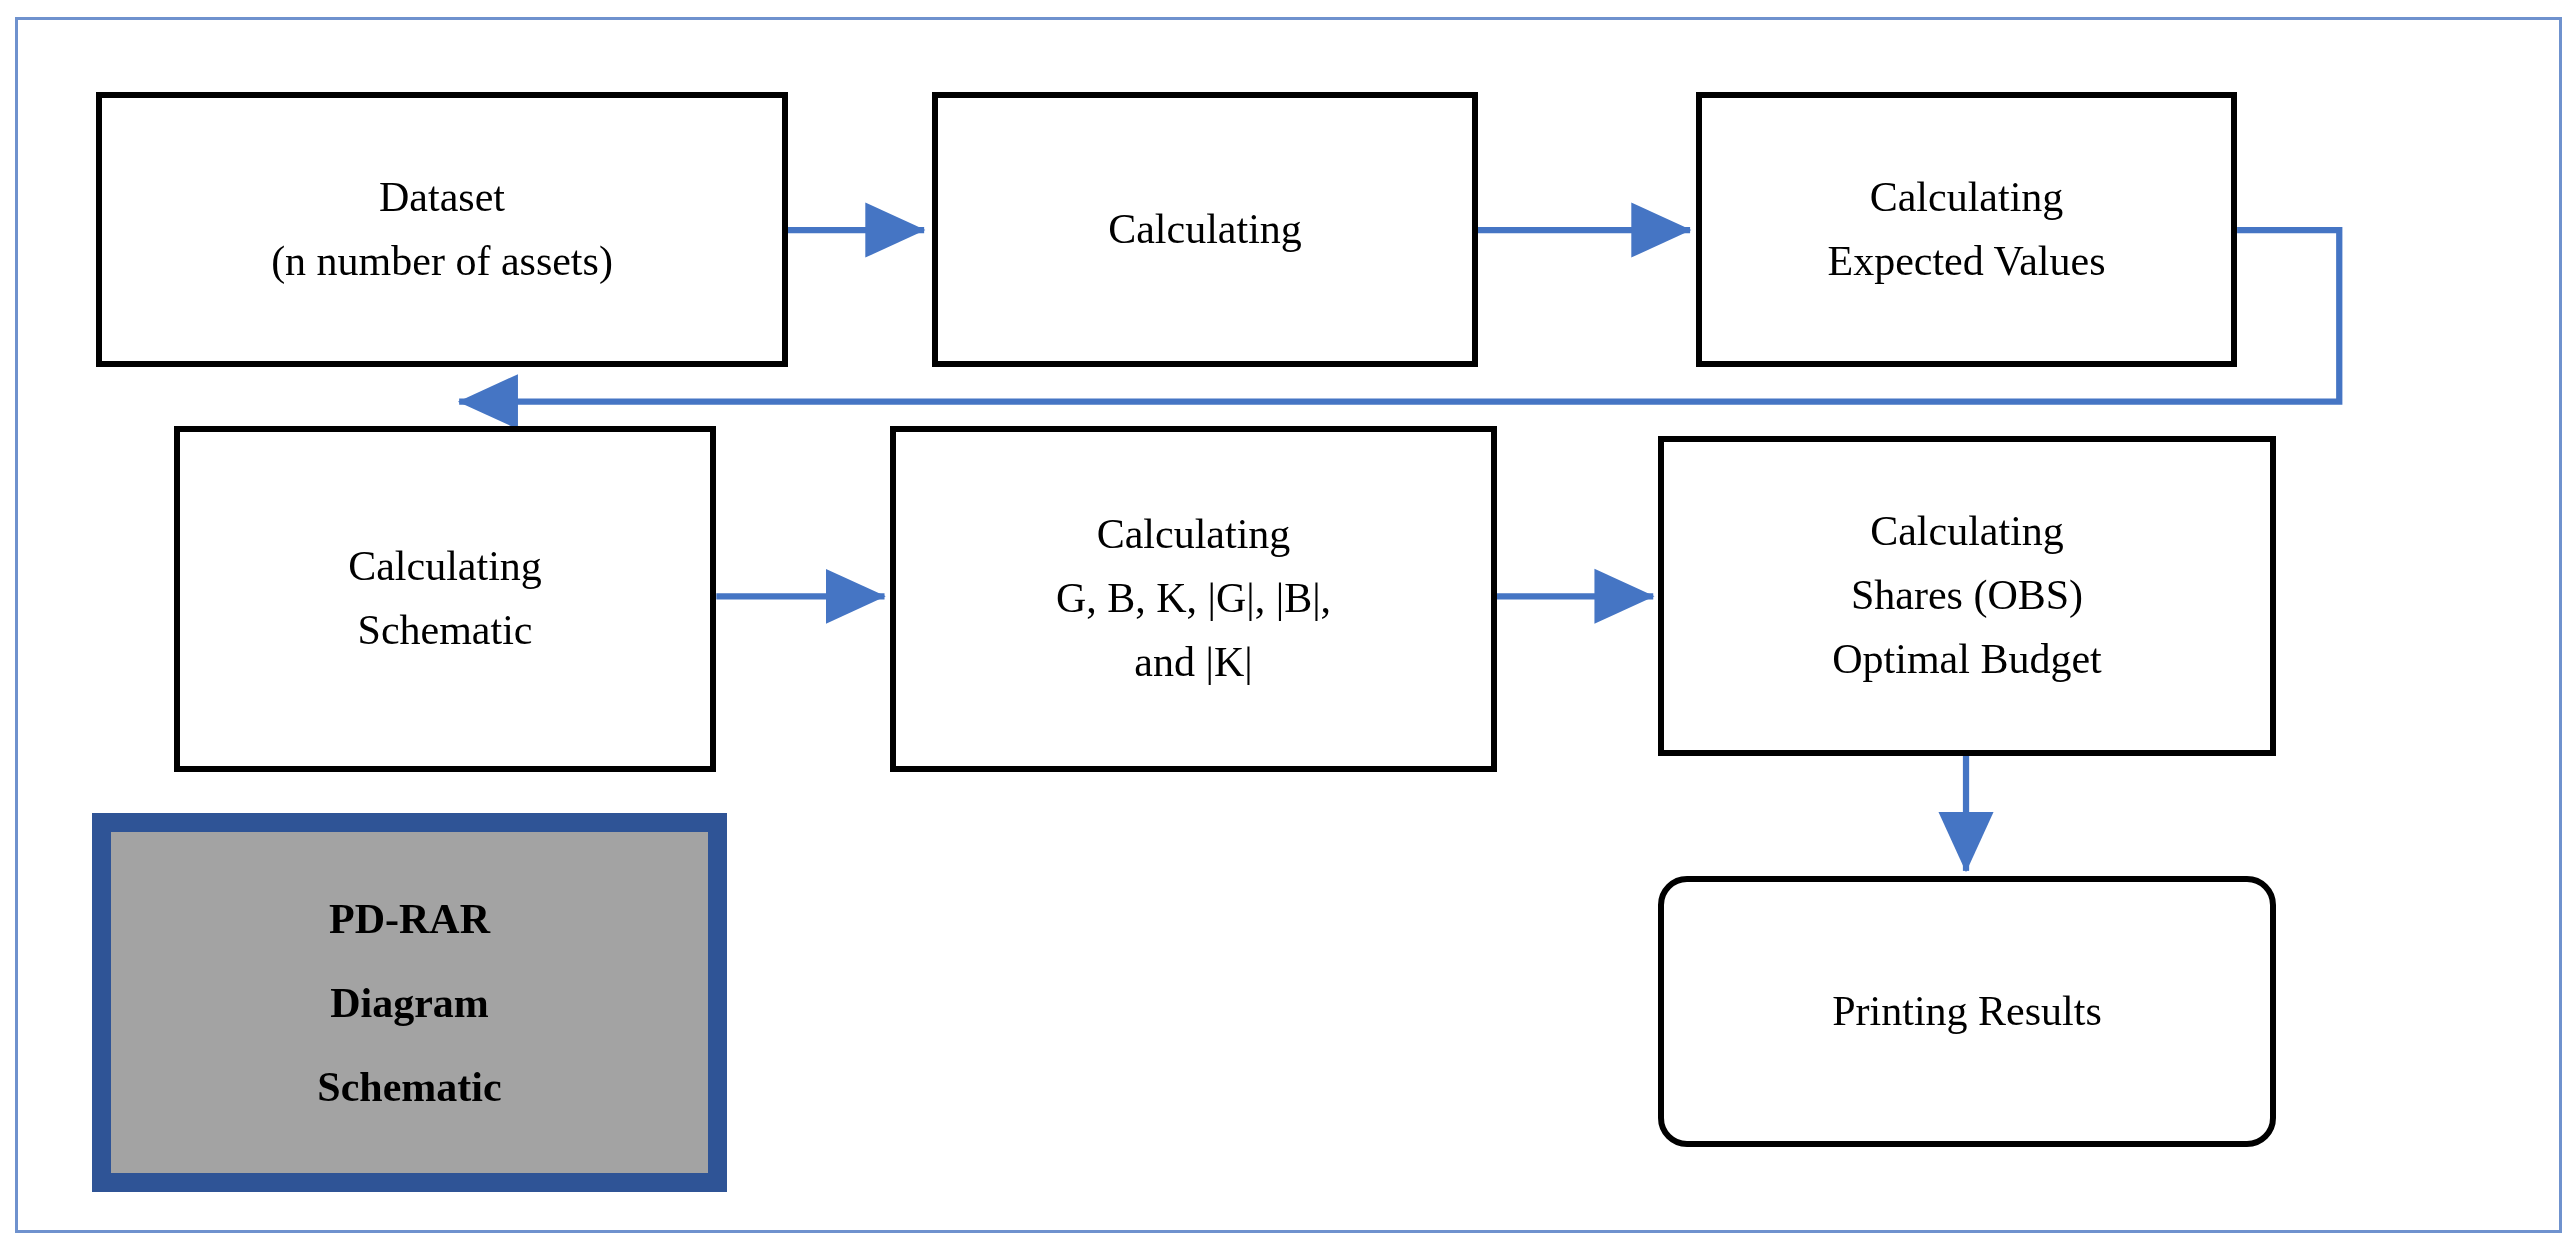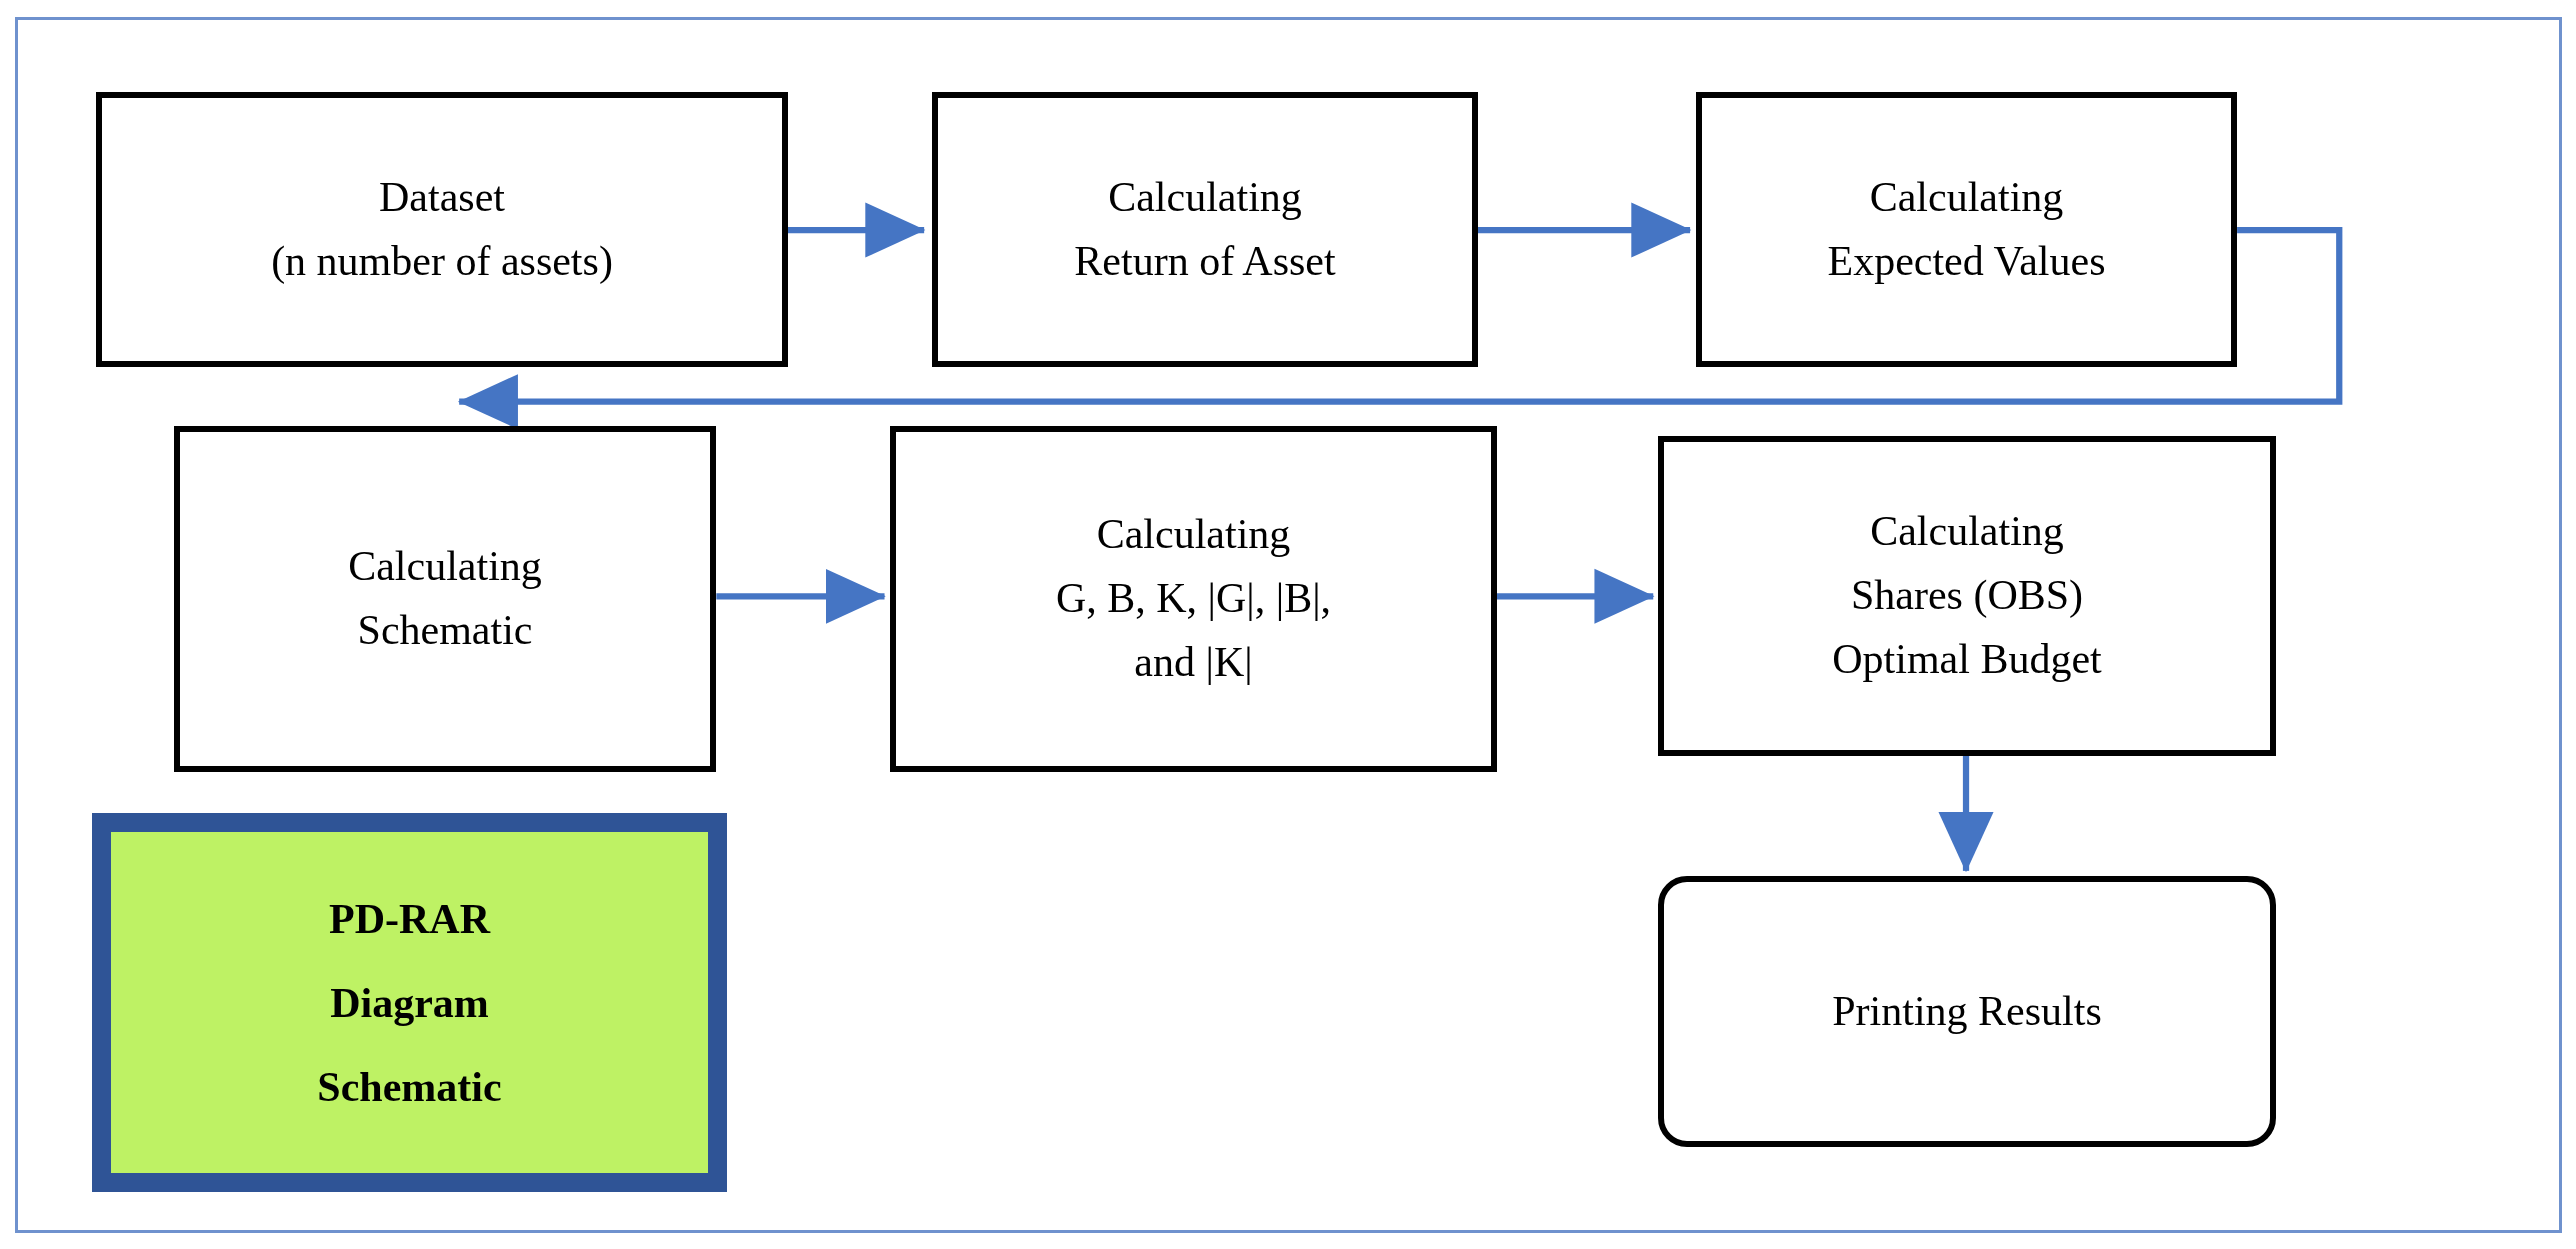--- a/index.html
+++ b/index.html
@@ -50,21 +50,21 @@
 
   
   #title-box {
     position: absolute;
     left: 92px;
     top: 813px;
     width: 635px;
     height: 379px;
     box-sizing: border-box;
     border: 19px solid #2F5496;
-    background: #bef264;
+    background: #a3a3a3;
     display: flex;
     flex-direction: column;
     align-items: center;
     justify-content: center;
     text-align: center;
     font-weight: bold;
     font-size: 42px;
     line-height: 2.0;
     color: #000000;
   }
@@ -113,21 +113,20 @@
     <line x1="2828" y1="1087" x2="2828" y2="1253" stroke="#4575C4" stroke-width="9" marker-end="url(#arrowD)"></line>
   </svg>
 
   <div class="node node-text-big" style="left:96px; top:92px; width:692px; height:275px;">
     <span class="line">Dataset</span>
     <span class="line">(n number of assets)</span>
   </div>
 
   <div class="node node-text-big" style="left:932px; top:92px; width:546px; height:275px;">
     <span class="line">Calculating</span>
-    <span class="line">Return of Asset</span>
   </div>
 
   <div class="node node-text-big" style="left:1696px; top:92px; width:541px; height:275px;">
     <span class="line">Calculating</span>
     <span class="line">Expected Values</span>
   </div>
 
   <div class="node node-text-big" style="left:174px; top:426px; width:542px; height:346px;">
     <span class="line">Calculating</span>
     <span class="line">Schematic</span>

